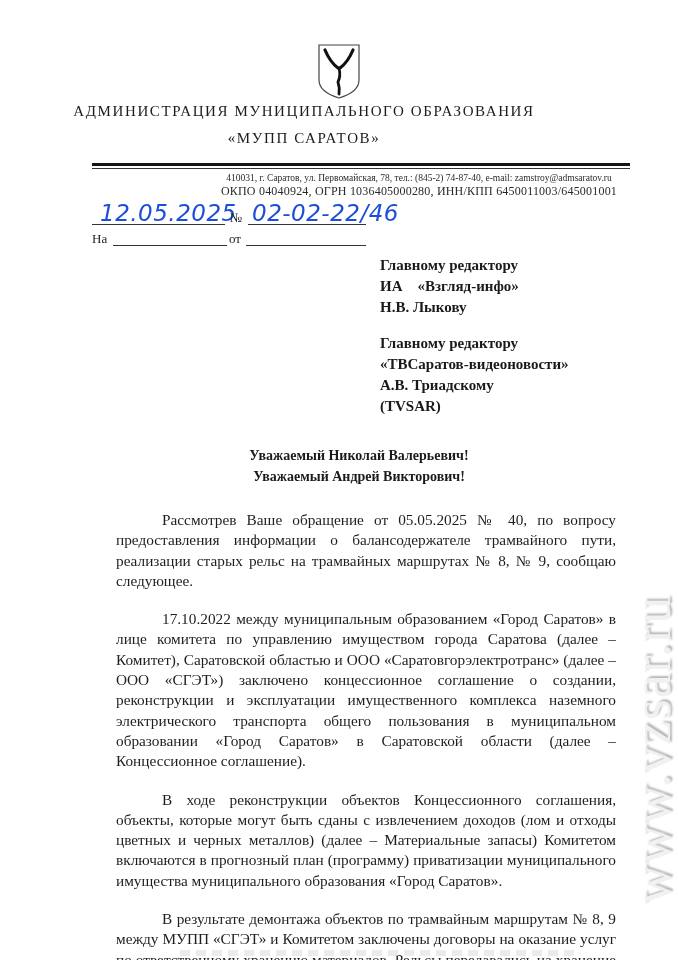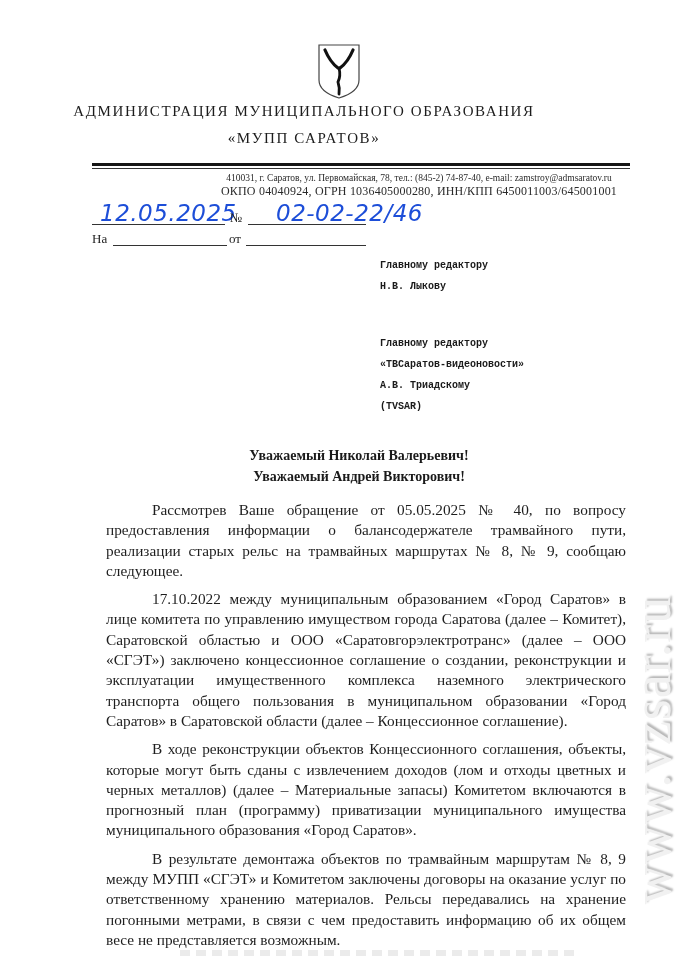--- a/index.html
+++ b/index.html
@@ -19,39 +19,39 @@
     .contact {
       position: absolute; left: 0; width: 678px; text-align: center; color: #2a2a2a;
     }
     .contact.c1 { top: 173px; font-size: 9.5px; left: 80px; }
     .contact.c2 { top: 184px; font-size: 12px; letter-spacing: 0.2px; left: 80px; }
     .hand {
       position: absolute; font-family: "DejaVu Sans", sans-serif; font-style: italic;
       color: #1d4ed8; font-size: 23px; letter-spacing: 0.5px;
     }
     .hand.date { left: 100px; top: 200px; }
-    .hand.num { left: 252px; top: 200px; margin-left: 24px; }
+    .hand.num { left: 252px; top: 200px; }
     .uline { position: absolute; height: 1px; background: #333; }
     .small-label { position: absolute; font-size: 13px; color: #222; }
     .addressee {
-      position: absolute; left: 380px; font-family: Liberation Mono, monospace;
-      font-weight: bold; font-size: 10px; line-height: 21px; color: #1a1a1a;
+      position: absolute; left: 380px; font-family: Liberation Serif, serif;
+      font-weight: bold; font-size: 15px; line-height: 21px; color: #1a1a1a;
     }
     .addressee.a1 { top: 255px; }
     .addressee.a2 { top: 333px; }
     .addressee .line { white-space: pre; }
     .greeting {
       position: absolute; left: 0; width: 678px; text-align: center; font-weight: bold;
       font-size: 14px; line-height: 21px; top: 445px; padding-left: 40px; box-sizing: border-box;
     }
     .body-text {
       position: absolute; left: 98px; width: 536px; top: 492px;
       font-size: 15.3px; line-height: 20.3px; text-align: justify; color: #1e1e1e;
     }
-    .body-text p { margin: 8px; text-indent: 46px; }
+    .body-text p { margin: 18px; text-indent: 46px; }
     .watermark {
       position: absolute; left: 622px; top: 540px; width: 60px; height: 420px;
       display: flex; align-items: center; justify-content: center;
     }
     .watermark span {
       transform: rotate(-90deg); white-space: nowrap; font-family: "Liberation Serif", serif;
       font-size: 54px; color: #f1f1f1; letter-spacing: 1px;
       text-shadow: 2px 2px 2px #b9b9b9, -1px -1px 0 #ffffff;
     }
     .faded-footer {
@@ -87,20 +87,21 @@
 <div class="hand num">02-02-22/46</div>
 <div class="uline" style="left:248px; top:224px; width:118px;"></div>
 
 <div class="small-label" style="left:92px; top:231px;">На</div>
 <div class="uline" style="left:113px; top:245px; width:114px;"></div>
 <div class="small-label" style="left:229px; top:231px;">от</div>
 <div class="uline" style="left:246px; top:245px; width:120px;"></div>
 
 <div class="addressee a1">
   <div class="line">Главному редактору</div>
+  <div class="line">ИА    «Взгляд-инфо»</div>
   <div class="line">Н.В. Лыкову</div>
 </div>
 <div class="addressee a2">
   <div class="line">Главному редактору</div>
   <div class="line">«ТВСаратов-видеоновости»</div>
   <div class="line">А.В. Триадскому</div>
   <div class="line">(TVSAR)</div>
 </div>
 
 <div class="greeting">

